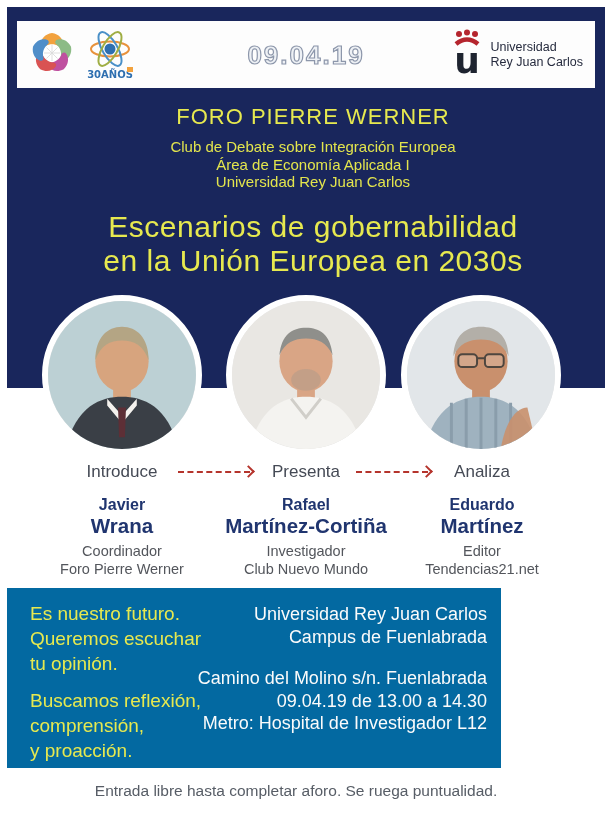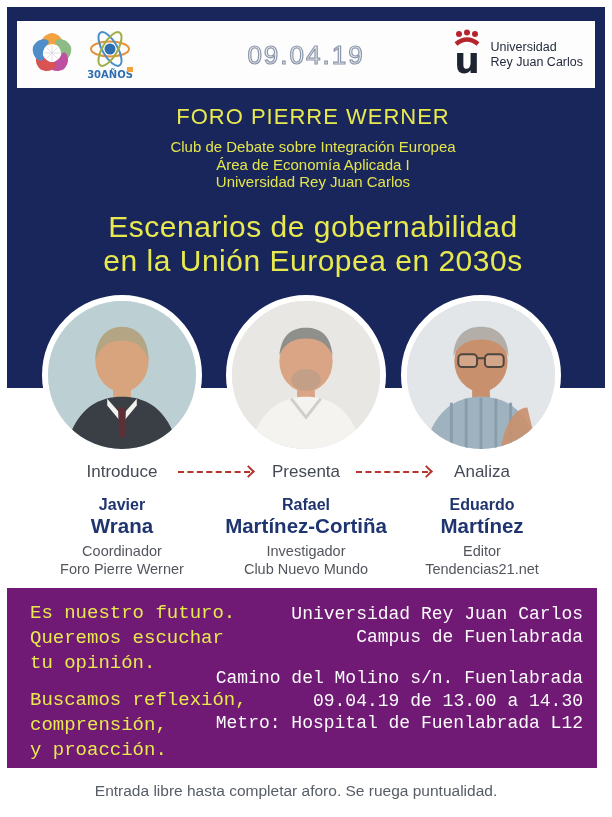--- a/index.html
+++ b/index.html
@@ -7,21 +7,21 @@
   .poster{position:relative;width:612px;height:817px;background:#ffffff;}
 
   
   .top-block{position:absolute;left:7px;top:7px;width:598px;height:381px;background:#19265c;}
 
   
   .header-bar{position:absolute;left:10px;top:14px;width:578px;height:67px;background:#fdfdfd;}
   .logo-group{position:absolute;left:13px;top:0;height:67px;display:flex;align-items:center;gap:11px;}
   .atom-wrap{display:flex;flex-direction:column;align-items:center;}
   .event-date{position:absolute;left:50%;top:50%;transform:translate(-50%,-50%);
-    font-size:26px;font-weight:normal;letter-spacing:2px;color:#eef1f5;
+    font-size:26px;font-weight:bold;letter-spacing:2px;color:#eef1f5;
     -webkit-text-stroke:1.2px #8d97ab;}
   .urjc{position:absolute;right:12px;top:50%;transform:translateY(-50%);display:flex;align-items:center;gap:8px;}
   .urjc-text{font-size:12.5px;line-height:15px;color:#262b3e;}
 
   
   .forum-title{position:absolute;left:0;top:97px;width:612px;text-align:center;
     color:#e7e94f;font-size:22px;letter-spacing:1px;font-weight:500;}
   .forum-subtitle{position:absolute;left:0;top:131px;width:612px;text-align:center;
     color:#e3e54d;font-size:15px;line-height:17.5px;}
   .main-title{position:absolute;left:0;top:203px;width:612px;text-align:center;
@@ -46,21 +46,21 @@
   .position{font-size:14.5px;color:#53565c;line-height:18px;margin-top:4px;}
   .organization{font-size:14.5px;color:#53565c;line-height:18px;}
 
   .dashed-arrow{position:absolute;top:471px;height:0;border-top:2px dashed #b5342c;width:72px;}
   .arrow-1{left:178px;}
   .arrow-2{left:356px;}
   .dashed-arrow::after{content:"";position:absolute;right:-3px;top:-6px;width:7px;height:7px;
     border-top:2.5px solid #b5342c;border-right:2.5px solid #b5342c;transform:rotate(45deg);}
 
   
-  .info-box{position:absolute;left:7px;top:588px;width:590px;height:180px;background:#701a75;font-family:Liberation Mono, monospace;}
+  .info-box{position:absolute;left:7px;top:588px;width:494px;height:180px;background:#0369a1;}
   .msg{position:absolute;left:23px;color:#e7e94f;font-size:19px;line-height:25px;text-align:left;}
   .msg-p1{top:13px;}
   .msg-p2{top:100px;}
   .venue{position:absolute;right:14px;color:#fbfbfb;font-size:18px;text-align:right;}
   .venue-p1{top:15px;line-height:23px;}
   .venue-p2{top:79px;line-height:22.5px;}
 
   .footer-note{position:absolute;left:0;top:782px;width:592px;text-align:center;
     color:#575d66;font-size:15.5px;}
 </style>
@@ -227,19 +227,19 @@
       <div>comprensión,</div>
       <div>y proacción.</div>
     </div>
     <div class="venue venue-p1">
       <div>Universidad Rey Juan Carlos</div>
       <div>Campus de Fuenlabrada</div>
     </div>
     <div class="venue venue-p2">
       <div>Camino del Molino s/n. Fuenlabrada</div>
       <div>09.04.19 de 13.00 a 14.30</div>
-      <div>Metro: Hospital de Fuenlabrada L12</div>
+      <div>Metro: Hospital de Investigador L12</div>
     </div>
   </div>
 
   <div class="footer-note">Entrada libre hasta completar aforo. Se ruega puntualidad.</div>
 
 </div>
 
 </body></html>

